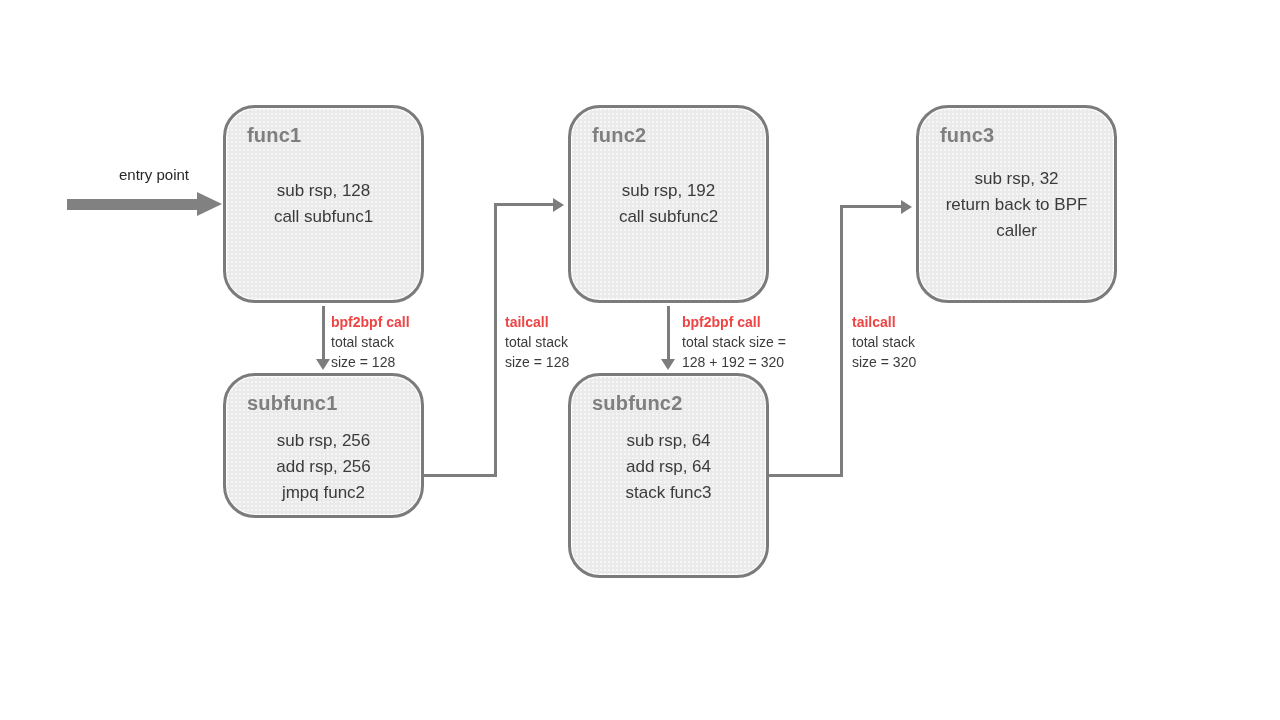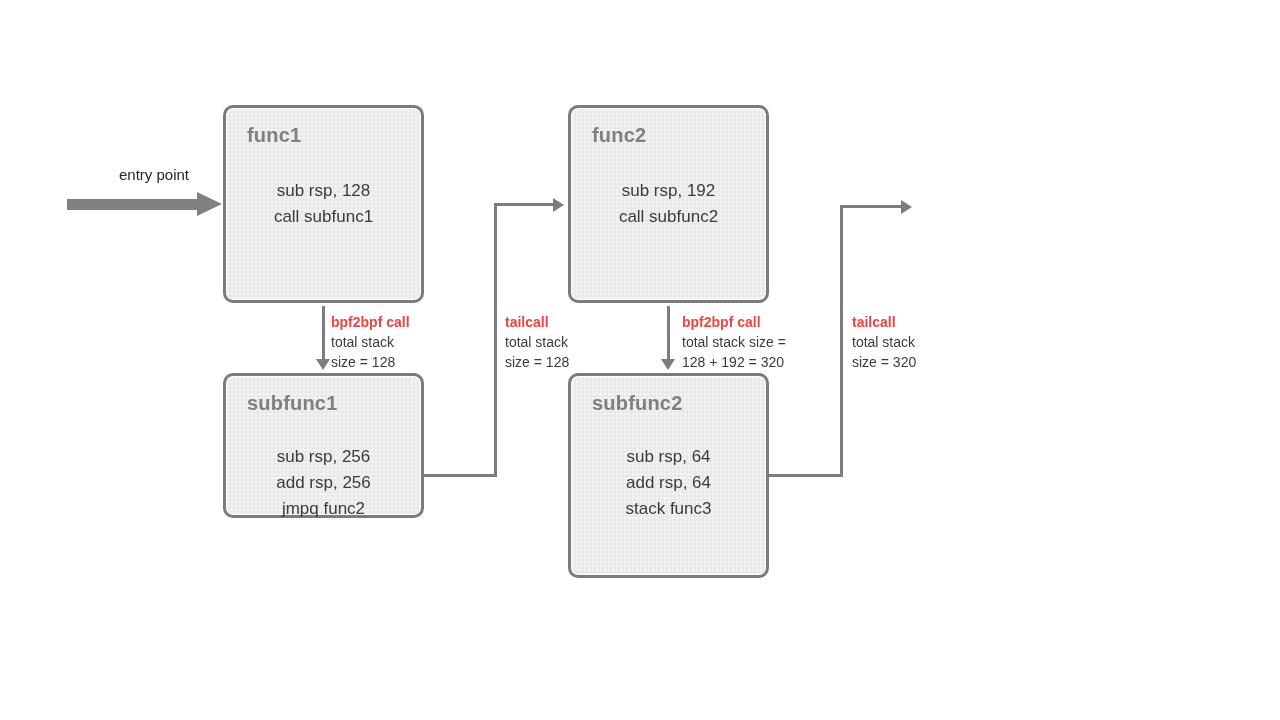--- a/index.html
+++ b/index.html
@@ -3,42 +3,42 @@
 <meta charset="utf-8">
 <style>
   html,body{margin:0;padding:0;background:#ffffff;}
   .canvas{
     position:relative;width:1280px;height:720px;background:#ffffff;overflow:hidden;
     font-family:"Liberation Sans", sans-serif;
   }
   
   .node{
     position:absolute;width:201px;box-sizing:border-box;
-    border:3px solid #7b7b7b;border-radius:10px;
+    border:3px solid #7b7b7b;border-radius:32px;
     background-color:#eaeaea;
     background-image:radial-gradient(#f6f6f6 0.8px, transparent 0.9px);
     background-size:4px 4px;
     box-shadow:inset 0 0 0 1px #fdfdfd;
   }
   .node-title{
     position:absolute;left:21px;top:16px;
     font-size:20px;font-weight:bold;color:#7f7f7f;letter-spacing:0.2px;
   }
   .node-body{
     position:absolute;left:0;right:0;text-align:center;
     font-size:17px;line-height:26px;color:#3b3b3b;
   }
   #func1{left:223px;top:105px;height:198px;}
   #func2{left:568px;top:105px;height:198px;}
   #func3{left:916px;top:105px;height:198px;}
   #subfunc1{left:223px;top:373px;height:145px;}
   #subfunc2{left:568px;top:373px;height:205px;padding-left:48px;}
   #func1 .node-body, #func2 .node-body{top:70px;}
   #func3 .node-body{top:58px;}
-  #subfunc1 .node-body, #subfunc2 .node-body{top:68px;text-align:center;}
+  #subfunc1 .node-body, #subfunc2 .node-body{top:52px;text-align:center;}
 
   
   .line{position:absolute;background:#7d7d7d;}
   .arrow-down{
     position:absolute;width:0;height:0;
     border-left:7px solid transparent;border-right:7px solid transparent;
     border-top:11px solid #7d7d7d;
   }
   .arrow-right{
     position:absolute;width:0;height:0;
@@ -103,20 +103,28 @@
   </div>
 
   <div class="node" id="func2">
     <div class="node-title">func2</div>
     <div class="node-body">
       <div>sub rsp, 192</div>
       <div>call subfunc2</div>
     </div>
   </div>
 
+  <div class="node" id="func3">
+    <div class="node-title">func3</div>
+    <div class="node-body">
+      <div>sub rsp, 32</div>
+      <div>return back to BPF</div>
+      <div>caller</div>
+    </div>
+  </div>
 
   <div class="node" id="subfunc1">
     <div class="node-title">subfunc1</div>
     <div class="node-body">
       <div>sub rsp, 256</div>
       <div>add rsp, 256</div>
       <div>jmpq func2</div>
     </div>
   </div>
 

